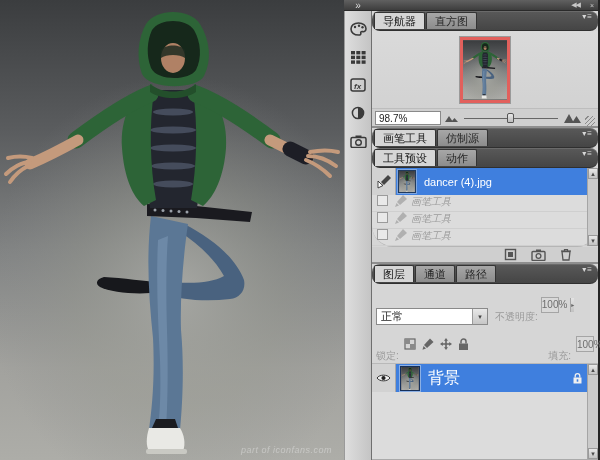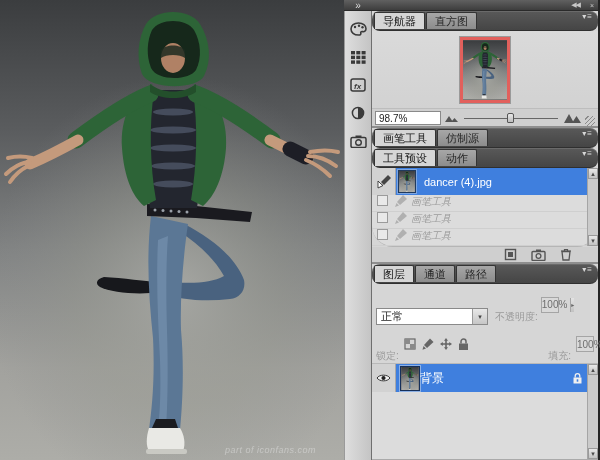--- a/index.html
+++ b/index.html
@@ -3,21 +3,21 @@
 <meta charset="utf-8">
 <style>
   * { margin:0; padding:0; box-sizing:border-box; }
   html,body { width:600px; height:460px; overflow:hidden; background:#2b2b2b;
     font-family:"Liberation Sans","DejaVu Sans",sans-serif; }
   .screen { position:relative; width:600px; height:460px; display:flex; }
 
   
   .canvas { position:relative; width:344px; height:460px; overflow:hidden; background:#4a4c4e; }
   .canvas svg { display:block; }
-  .canvas-wm { position:absolute; right:28px; bottom:5px; font-size:9px; font-style:italic;
+  .canvas-wm { position:absolute; right:12px; bottom:5px; font-size:9px; font-style:italic;
     color:rgba(235,235,235,.45); letter-spacing:.5px; }
 
   
   .dock { position:relative; width:256px; height:460px; display:flex; flex-direction:column;
     border-right:2px solid #242424; background:#d6d6d6; }
   .dock-header { height:11px; flex:0 0 11px; background:linear-gradient(#606060,#3d3d3d);
     border-bottom:1px solid #2a2a2a; display:flex; align-items:center; color:#cfcfcf; font-size:8px; }
   .dock-header .collapse-strip { width:28px; text-align:center; font-size:10px; line-height:9px; color:#ddd; cursor:default; }
   .dock-header .spacer { flex:1; }
   .dock-header .hbtn { padding:0 5px; letter-spacing:-1px; font-size:7px; color:#c8c8c8; }
@@ -84,21 +84,21 @@
   .val-box .v { flex:1; font-size:10px; color:#6e6e6e; text-align:right; padding-right:3px; }
   .val-box .b { width:12px; height:100%; background:linear-gradient(#e4e4e4,#c2c2c2); border-left:1px solid #a5a5a5;
     font-size:6px; color:#666; text-align:center; line-height:14px; }
   .lock-row { flex:0 0 22px; display:flex; align-items:center; padding:0 4px; gap:5px; background:#d6d6d6; border-bottom:1px solid #b9b9b9; }
   .lock-icons { display:flex; gap:6px; align-items:center; }
   .layer-list { flex:0 0 96px; position:relative; background:#dcdcdc; border-bottom:1px solid #aaa; }
   .layer-row { height:28px; display:flex; align-items:center; background:#3f7fde; }
   .eye-col { width:24px; align-self:stretch; background:#d2d2d2; border-right:1px solid #a8a8a8;
     display:flex; align-items:center; justify-content:center; }
   .layer-thumb { width:20px; height:25px; border:1px solid #16305a; outline:1px solid #8cb0e4; margin-left:4px; line-height:0; background:#666; }
-  .layer-name { color:#fff; font-size:12px; flex:1; }
+  .layer-name { color:#fff; font-size:16px; padding-left:8px; flex:1; }
   .layer-lock { margin-right:16px; }
   .layers-footer { flex:0 0 20px; background:#cfcfcf; border-top:1px solid #a0a0a0; display:flex; align-items:center;
     justify-content:flex-end; gap:10px; padding-right:16px; }
   .fx-txt { font-size:12px; font-style:italic; color:#4a4a4a; font-weight:bold; }
   .bottom-strip { flex:1; background:#b3b3b0; border-top:1px solid #909090; border-bottom:4px solid #2d2d2d; }
 </style>
 </head>
 <body>
 
 <svg width="0" height="0" style="position:absolute">

